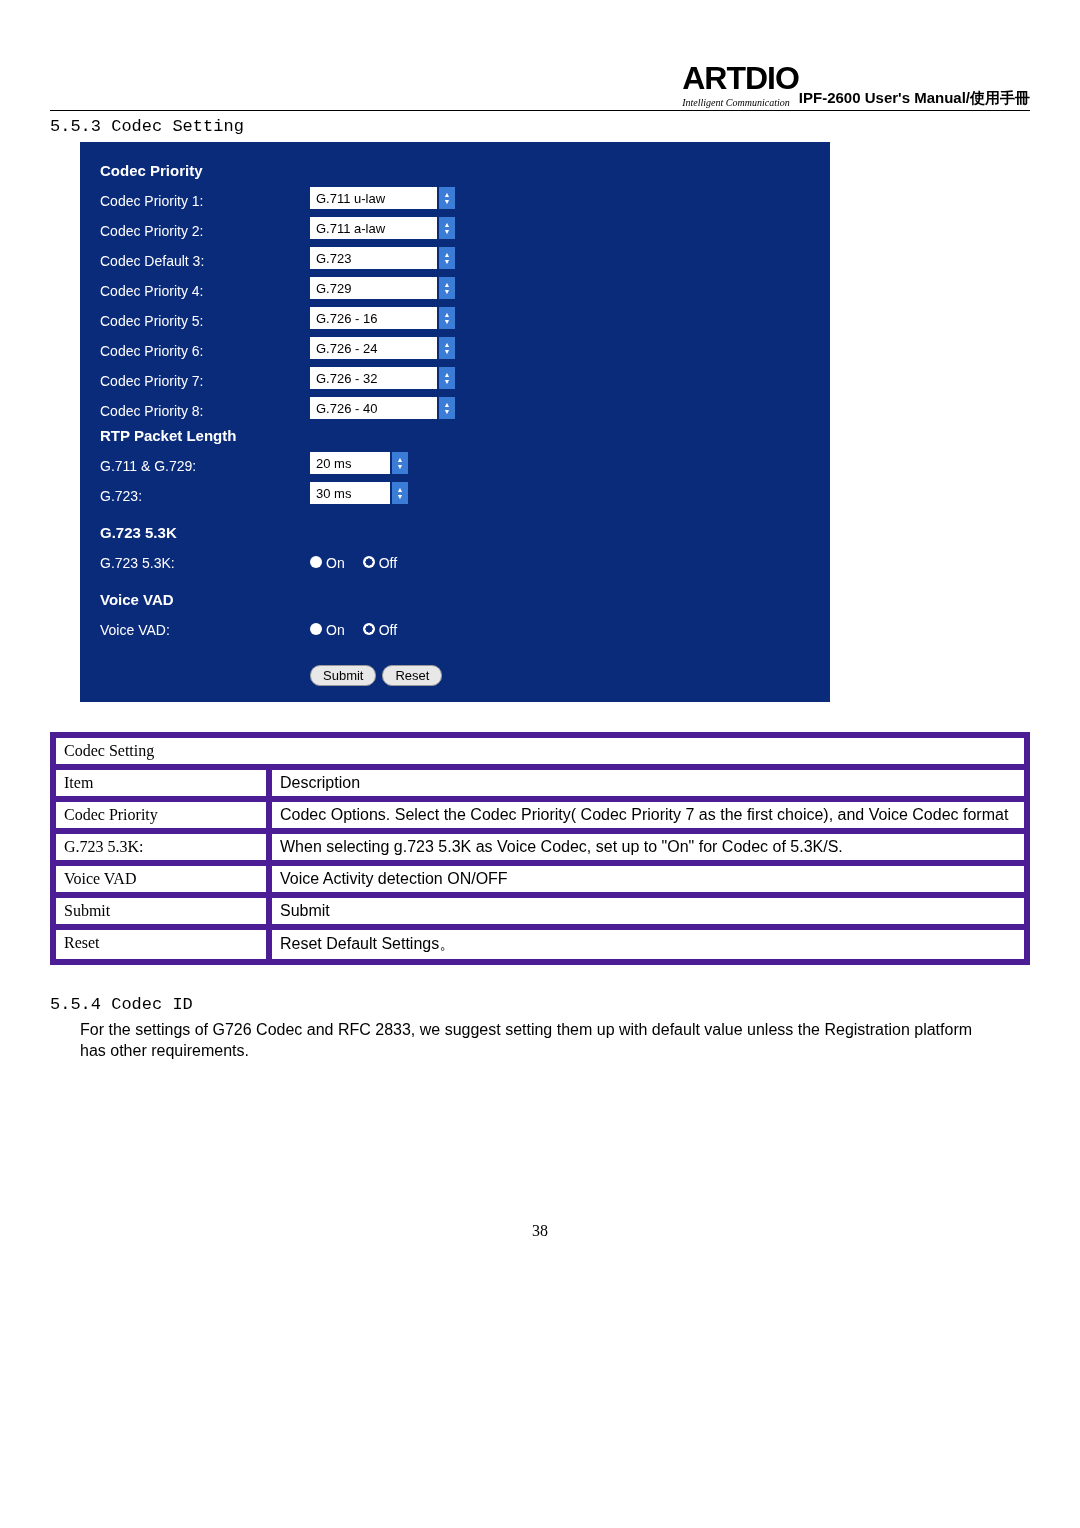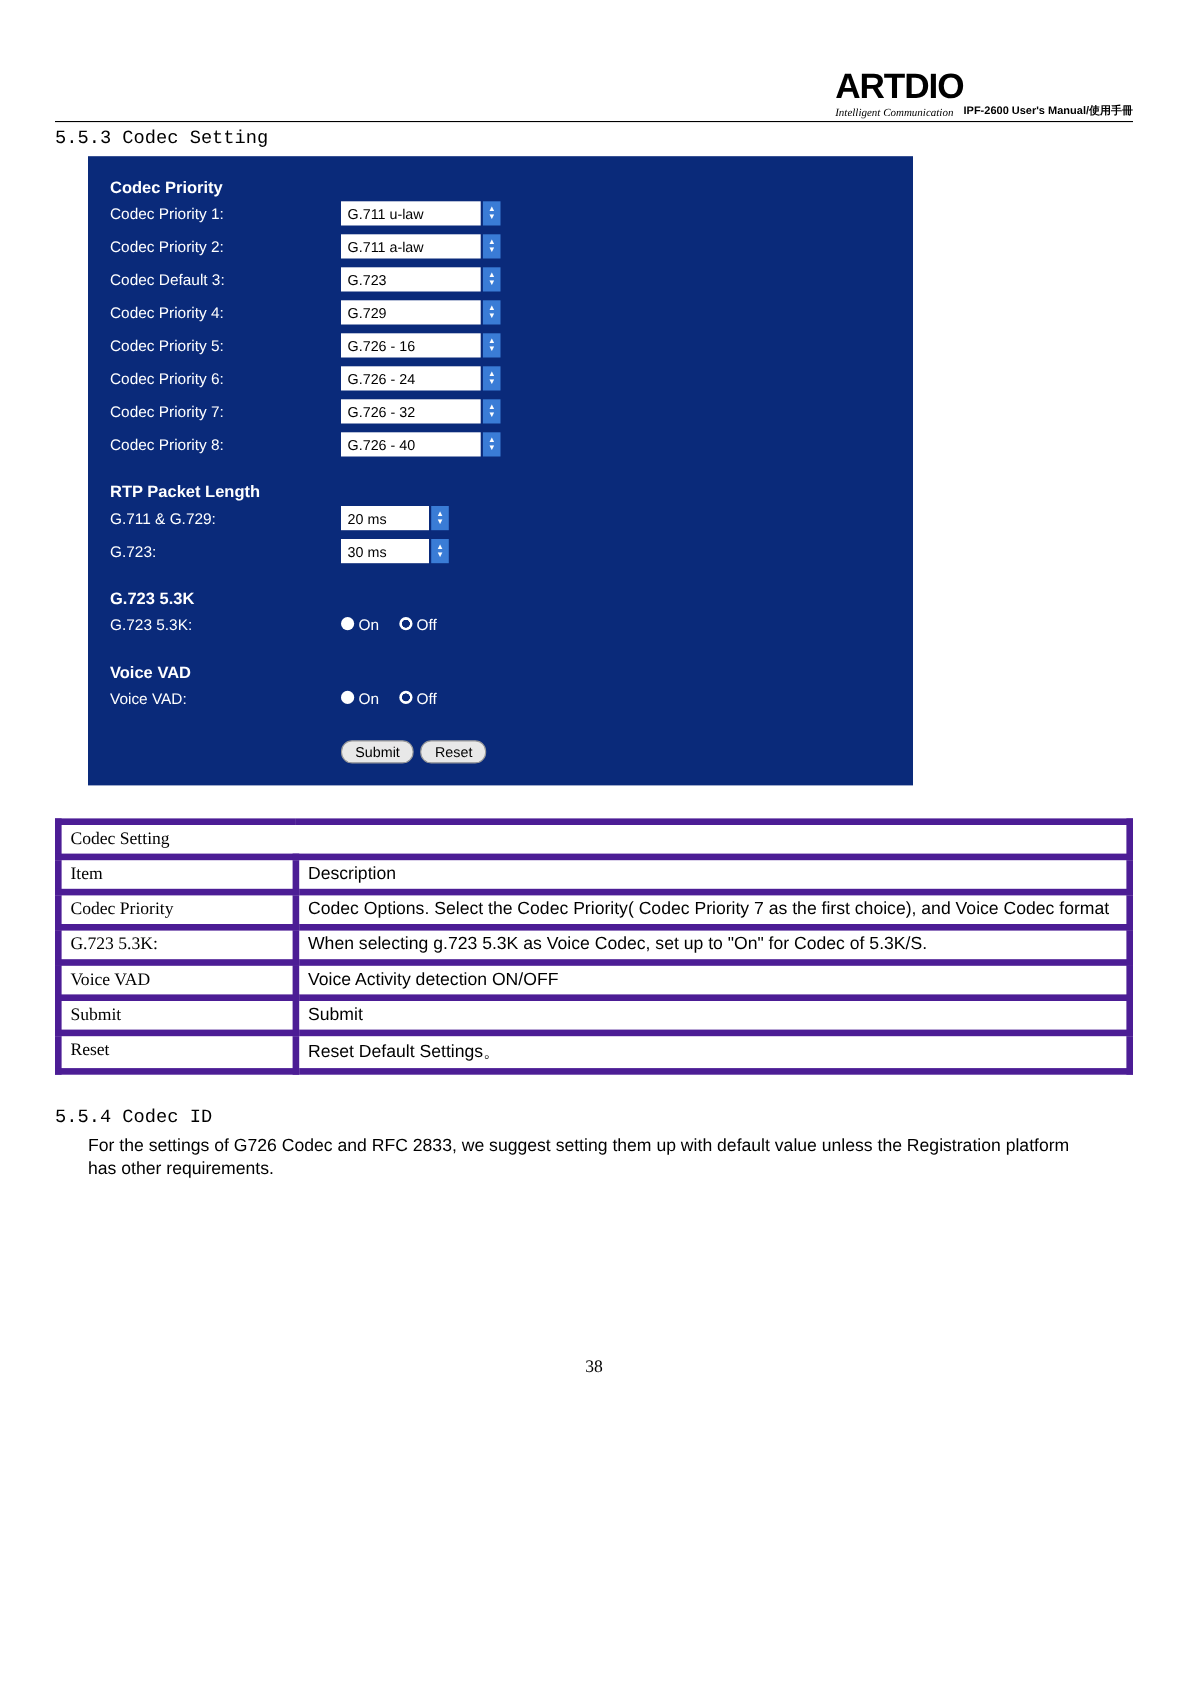--- a/index.html
+++ b/index.html
@@ -1,25 +1,25 @@
 <!DOCTYPE html>
 <html><head>
 <meta charset="utf-8">
 <style>
   * { box-sizing: border-box; }
   body { margin: 0; background: #fff; padding: 60px 50px; font-family: Arial, sans-serif; width: 1080px; }
   .header { display: flex; justify-content: flex-end; align-items: flex-end; margin-bottom: 2px; }
   .logo { font-size: 32px; font-weight: 900; letter-spacing: -1px; }
   .logo-sub { font-size: 10px; font-style: italic; font-family: cursive; }
-  .manual-title { font-size: 10px; font-weight: bold; }
+  .manual-title { font-size: 15px; font-weight: bold; }
   .rule { height: 1px; background: #000; margin-bottom: 6px; }
   .section-title { font-family: "Courier New", monospace; font-size: 17px; margin: 4px 0 6px 0; }
   .panel { background: #0a2a7a; color: #fff; width: 750px; margin: 2px 0 30px 30px; padding: 10px 20px 16px 20px; font-size: 14px; }
   .panel-heading { font-weight: bold; font-size: 15px; margin-top: 10px; color: #fff; }
-  .row { display: flex; align-items: center; min-height: 30px; }
+  .row { display: flex; align-items: flex-end; min-height: 30px; }
   .row-label { width: 210px; }
   .select { background: #fff; color: #000; border: none; height: 22px; display: inline-flex; align-items: center; padding: 0 4px 0 6px; font-size: 13px; }
   .select.w1 { width: 127px; }
   .select.w2 { width: 80px; }
   .arrows { background: #3a7cd6; width: 16px; height: 22px; margin-left: 2px; display:inline-flex; flex-direction:column; align-items:center; justify-content:center; font-size:7px; color:#fff; line-height:7px; }
   .radio-group { display: flex; gap: 18px; align-items: center; }
   .radio { width: 12px; height: 12px; border-radius: 50%; background: #fff; display:inline-block; margin-right:4px; }
   .radio.sel { background: radial-gradient(circle,#0a2a7a 0 40%, #fff 45% 100%); }
   .pill { background: #e8e8e8; color: #000; border-radius: 10px; padding: 2px 12px; font-size: 13px; display:inline-block; border:1px solid #999; }
   .pill + .pill { margin-left: 6px; }
@@ -96,21 +96,21 @@
       <span class="arrows">▲<br>▼</span>
     </div>
   <div class="row">
       <span class="row-label">Codec Priority 8:</span>
       <span class="select w1">
         <span>G.726 - 40</span>
       </span>
       <span class="arrows">▲<br>▼</span>
     </div>
 
-  <div class="panel-heading" style="margin-top:20px">RTP Packet Length</div>
+  <div class="panel-heading" style="margin-top:8px">RTP Packet Length</div>
   <div class="row">
       <span class="row-label">G.711 &amp; G.729:</span>
       <span class="select w2">
         <span>20 ms</span>
       </span>
       <span class="arrows">▲<br>▼</span>
     </div>
   <div class="row">
       <span class="row-label">G.723:</span>
       <span class="select w2">

